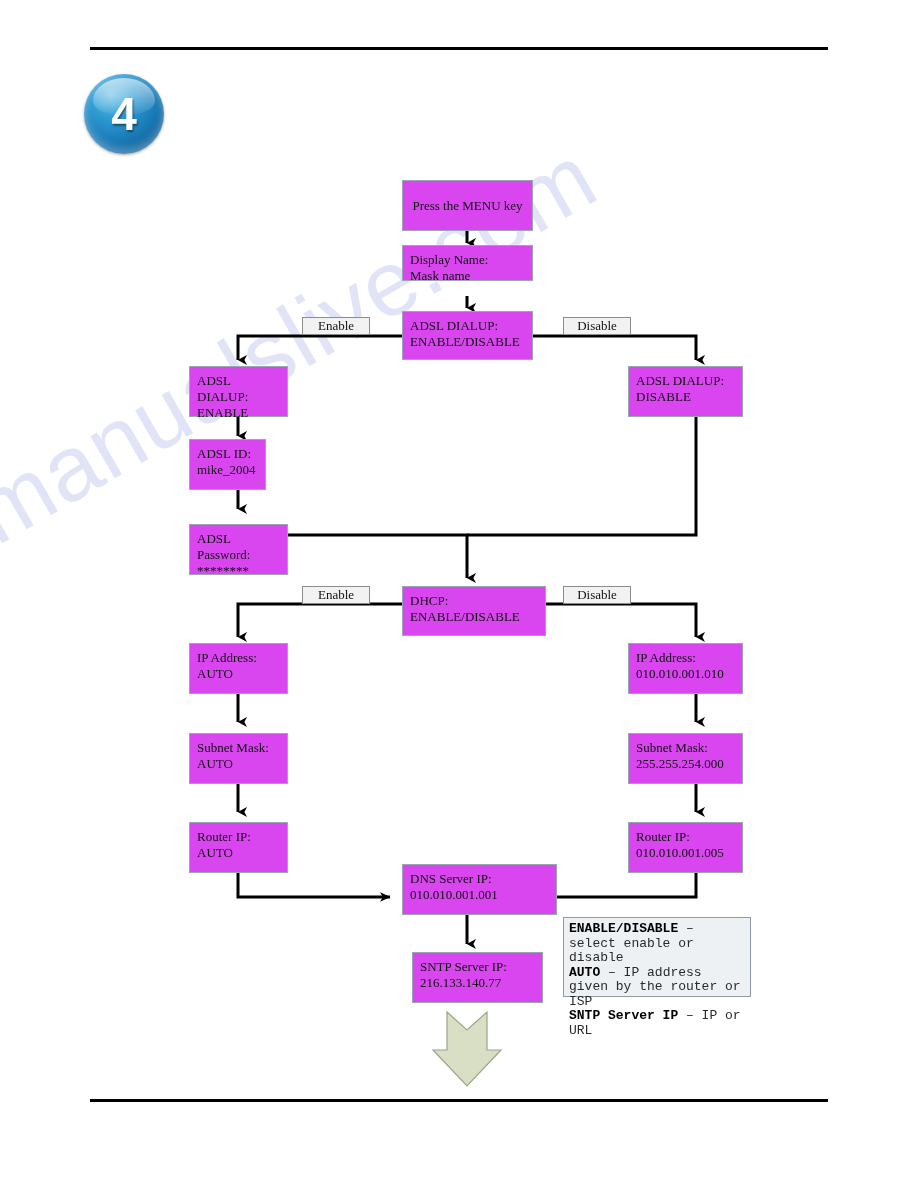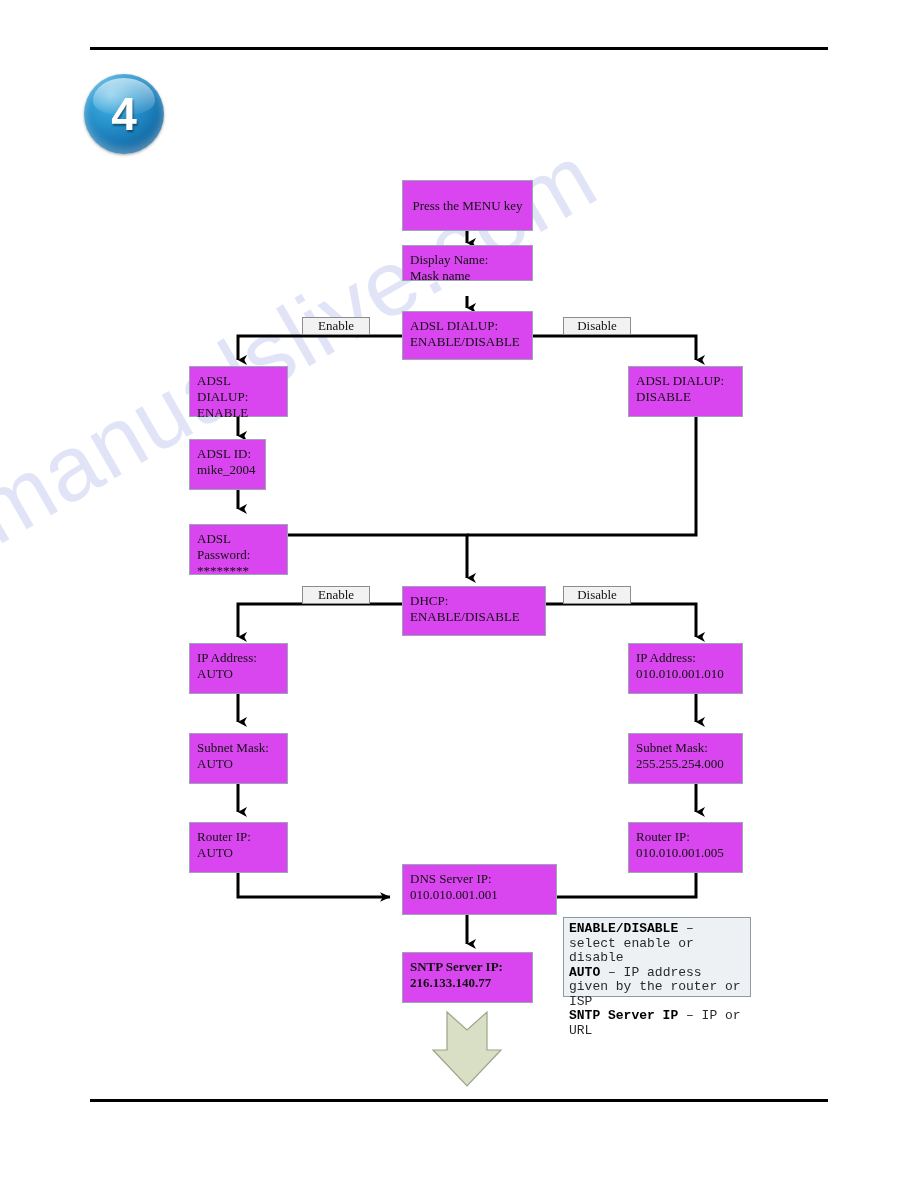--- a/index.html
+++ b/index.html
@@ -287,21 +287,21 @@
   <div class="node" style="left:628px; top:822px; width:115px; height:51px;">
     <span>Router IP:</span>
     <span class="l2">010.010.001.005</span>
   </div>
 
   <div class="node" style="left:402px; top:864px; width:155px; height:51px;">
     <span>DNS Server IP:</span>
     <span class="l2">010.010.001.001</span>
   </div>
 
-  <div class="node" style="left:402px; top:952px; width:131px; height:51px;font-weight:bold;">
+  <div class="node" style="left:412px; top:952px; width:131px; height:51px;">
     <span>SNTP Server IP:</span>
     <span class="l2">216.133.140.77</span>
   </div>
 
   <div class="chip" style="left:302px; top:317px; width:68px; height:18px;">
     <span>Enable</span>
   </div>
   <div class="chip" style="left:563px; top:317px; width:68px; height:18px;">
     <span>Disable</span>
   </div>

